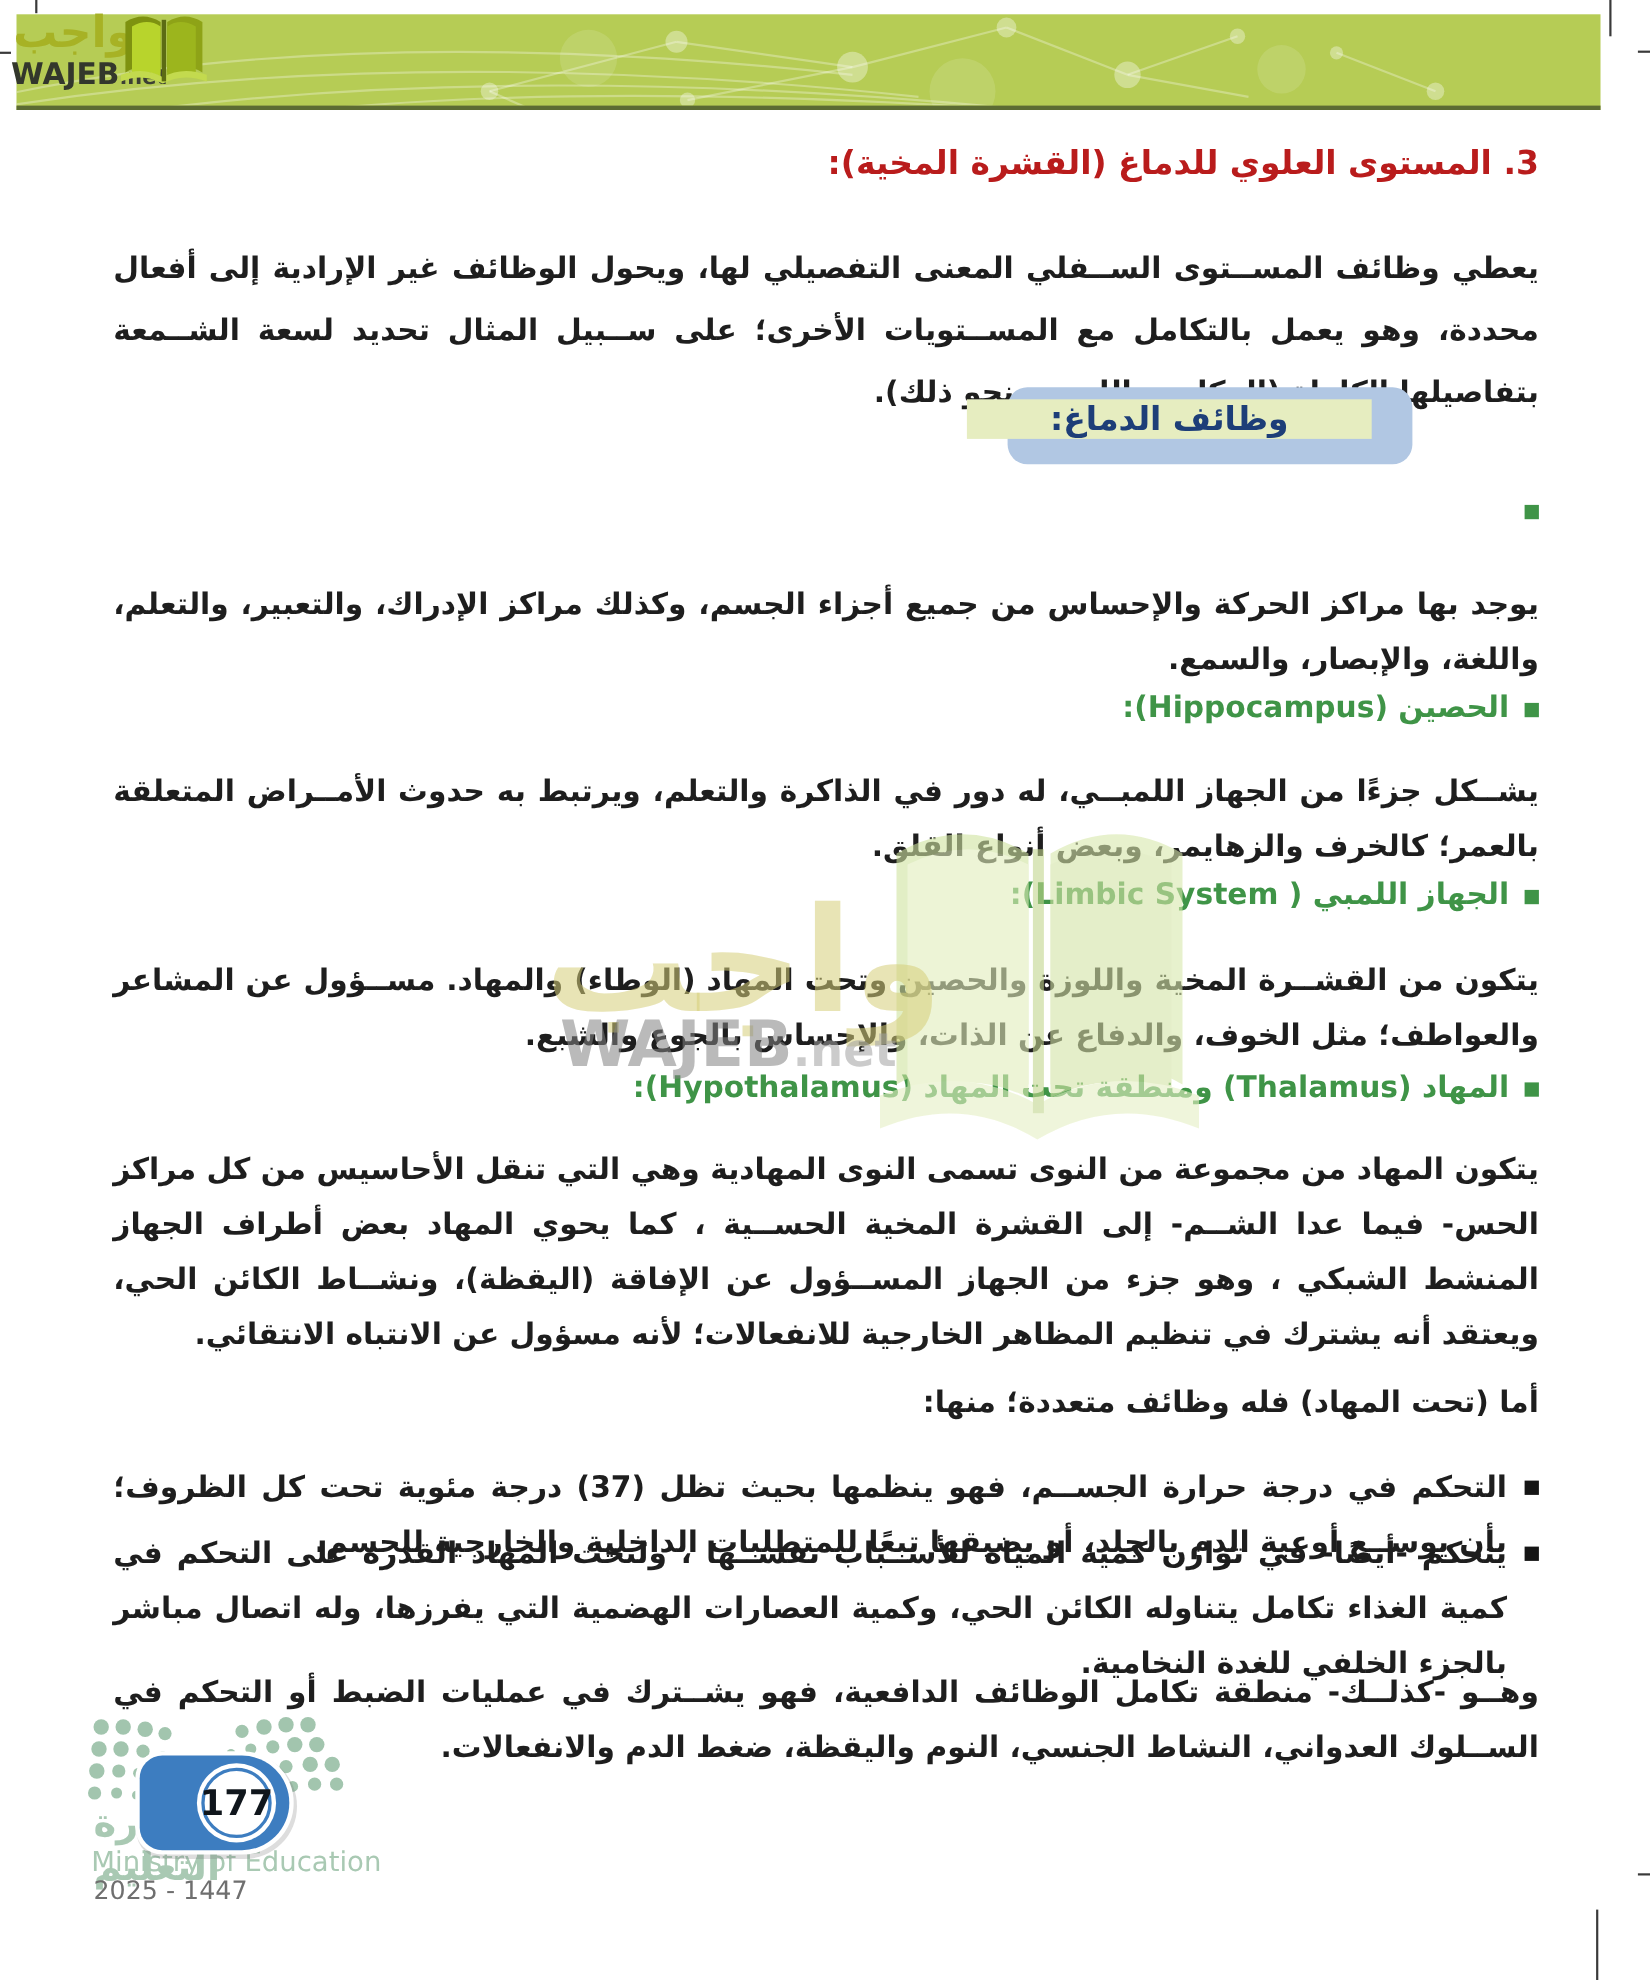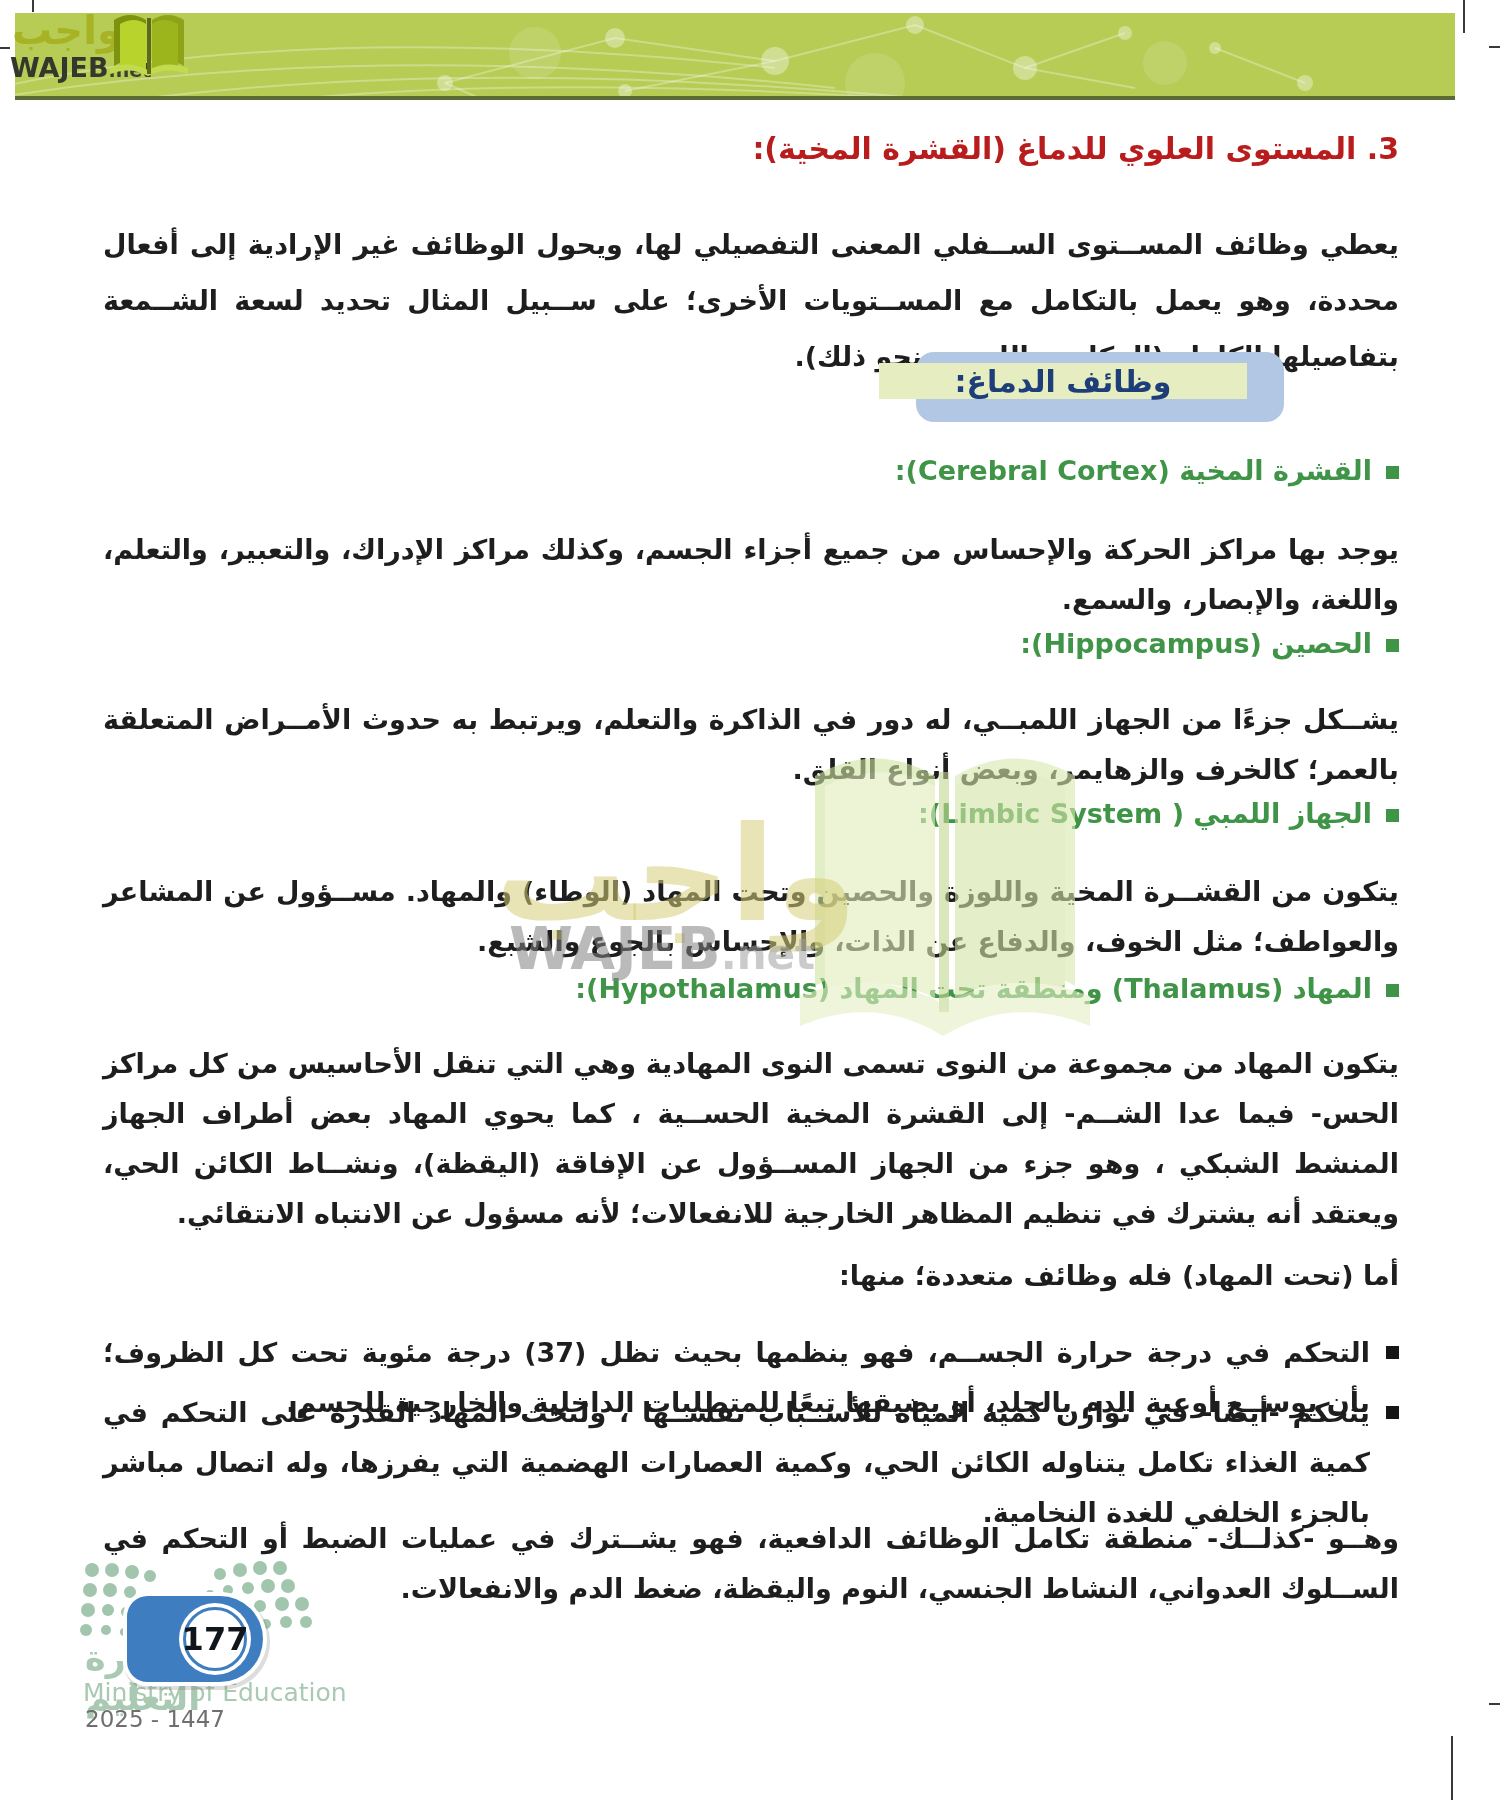--- a/index.html
+++ b/index.html
@@ -137,21 +137,20 @@
 
     <p class="para" style="top:190px;">يعطي وظائف المســتوى الســفلي المعنى التفصيلي لها، ويحول الوظائف غير الإرادية إلى أفعال محددة، وهو يعمل بالتكامل مع المســتويات الأخرى؛ على ســبيل المثال تحديد لسعة الشــمعة بتفاصيلها الكاملة (المكان، واللون، ونحو ذلك).</p>
 
     <div class="banner-blue"></div>
     <div class="banner-green">
       <span class="t">وظائف الدماغ:</span>
     </div>
 
     <div class="sec-h" style="top:455px;">
       <span class="sq"></span>
-      <span>القشرة المخية (Cerebral Cortex):</span>
     </div>
     <p class="para lh50" style="top:498px;">يوجد بها مراكز الحركة والإحساس من جميع أجزاء الجسم، وكذلك مراكز الإدراك، والتعبير، والتعلم، واللغة، والإبصار، والسمع.</p>
 
     <div class="sec-h" style="top:628px;">
       <span class="sq"></span>
       <span>الحصين (Hippocampus):</span>
     </div>
     <p class="para lh50" style="top:668px;">يشــكل جزءًا من الجهاز اللمبــي، له دور في الذاكرة والتعلم، ويرتبط به حدوث الأمــراض المتعلقة بالعمر؛ كالخرف والزهايمر، وبعض أنواع القلق.</p>
 
     <div class="sec-h" style="top:798px;text-align:right;">

